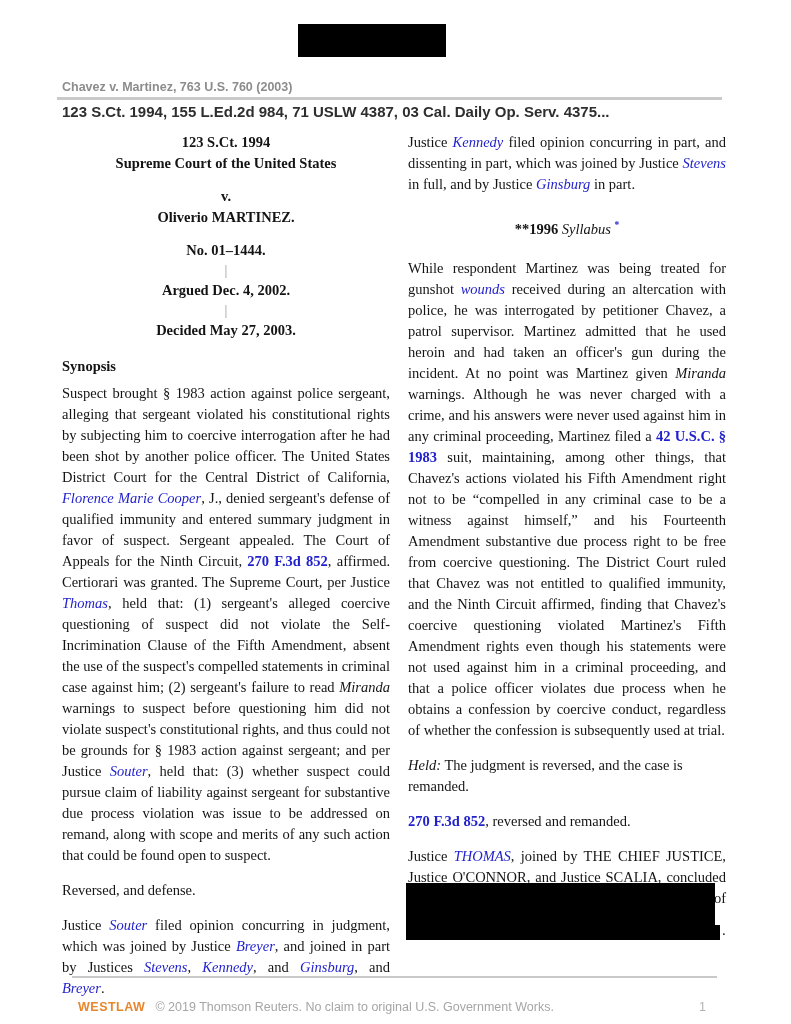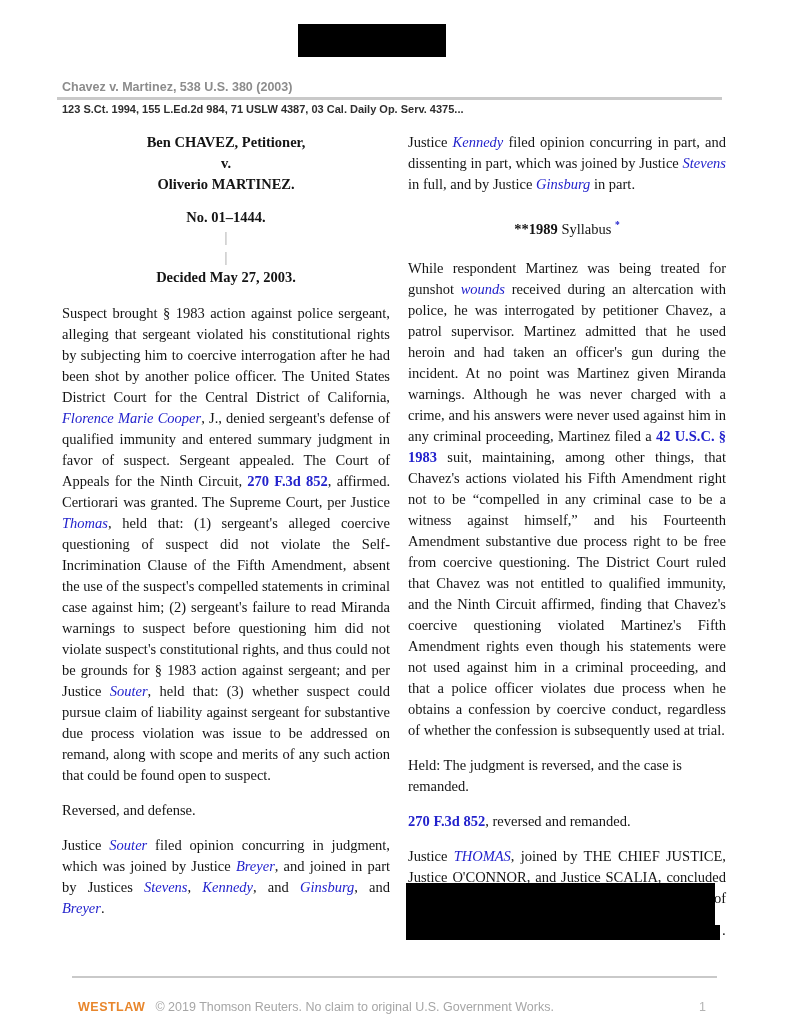--- a/index.html
+++ b/index.html
@@ -28,21 +28,21 @@
   
   .case-title{
     position:absolute;left:62px;top:80px;
     font-family:"Liberation Sans", sans-serif;
     font-size:12.5px;font-weight:bold;color:#8c8c8c;
   }
   .header-rule{position:absolute;left:57px;top:97px;width:665px;height:3px;background:#c9c9c9;}
   .citation-line{
     position:absolute;left:62px;top:103px;
     font-family:"Liberation Sans", sans-serif;
-    font-size:11px;font-weight:bold;color:#2e2e2e;
+    font-size:15px;font-weight:bold;color:#2e2e2e;
   }
   
   .col{
     position:absolute;top:132px;
     font-size:14.5px;line-height:21px;
   }
   .col-left{left:62px;width:328px;}
   .col-right{left:408px;width:318px;}
   .col p{margin:0 0 14px 0;}
   .p-just{text-align:justify;}
@@ -51,21 +51,21 @@
   .caption .cap-line{display:block;}
   .caption .cap-group{margin-bottom:12px;}
   .caption .docket-block{line-height:20px;}
   .cap-sep{color:#9a9a9a;font-weight:normal;}
   .synopsis-h{font-weight:bold;font-size:14.5px;margin:4px 0 6px 0;}
   
   .syllabus-head{text-align:center;margin:20px 0 18px 0;}
   
   .seg-n{}
   .seg-b{font-weight:bold;}
-  .seg-i{}
+  .seg-i{font-style:italic;}
   a.seg-l,a.seg-bl,a.seg-sup{cursor:pointer;text-decoration:none;}
   .seg-l{color:var(--link-color);font-style:italic;}
   .seg-bl{color:var(--link-color);font-weight:bold;}
   .seg-sup{color:var(--link-color);vertical-align:super;font-size:9.5px;font-weight:bold;}
   
   .footer-rule{position:absolute;left:72px;top:976px;width:645px;height:2px;background:#c9c9c9;}
   .footer{
     position:absolute;left:78px;top:984px;width:640px;
     font-family:"Liberation Sans", sans-serif;font-size:12.5px;color:#a6a6a6;margin-top:16px;
   }
@@ -74,48 +74,53 @@
   }
   .footer .pagenum{position:absolute;right:12px;top:0;color:#b3b3b3;}
 </style>
 </head>
 <body>
 
 <div class="page">
 
   <div class="redaction redaction-top"></div>
 
-  <div class="case-title">Chavez v. Martinez, 538 U.S. 380 (2003)</div>
+  <div class="case-title">Chavez v. Martinez, 763 U.S. 760 (2003)</div>
   <div class="header-rule"></div>
   <div class="citation-line">123 S.Ct. 1994, 155 L.Ed.2d 984, 71 USLW 4387, 03 Cal. Daily Op. Serv. 4375...</div>
 
   <div class="col col-left">
     <div class="caption">
       <div class="cap-group">
-        <span class="cap-line">Ben CHAVEZ, Petitioner,</span>
+        <span class="cap-line">123 S.Ct. 1994</span>
+        <span class="cap-line">Supreme Court of the United States</span>
+      </div>
+      <div class="cap-group">
         <span class="cap-line">v.</span>
         <span class="cap-line">Oliverio MARTINEZ.</span>
       </div>
       <div class="cap-group docket-block">
         <span class="cap-line">No. 01–1444.</span>
         <span class="cap-line cap-sep">|</span>
+        <span class="cap-line">Argued Dec. 4, 2002.</span>
         <span class="cap-line cap-sep">|</span>
         <span class="cap-line">Decided May 27, 2003.</span>
       </div>
     </div>
 
+    <div class="synopsis-h">Synopsis</div>
     <p class="p-just"><span class="seg-n">Suspect brought § 1983 action against police sergeant, alleging that sergeant violated his constitutional rights by subjecting him to coercive interrogation after he had been shot by another police officer. The United States District Court for the Central District of California, </span><a class="seg-l">Florence Marie Cooper</a><span class="seg-n">, J., denied sergeant's defense of qualified immunity and entered summary judgment in favor of suspect. Sergeant appealed. The Court of Appeals for the Ninth Circuit, </span><a class="seg-bl">270 F.3d 852</a><span class="seg-n">, affirmed. Certiorari was granted. The Supreme Court, per Justice </span><a class="seg-l">Thomas</a><span class="seg-n">, held that: (1) sergeant's alleged coercive questioning of suspect did not violate the Self-Incrimination Clause of the Fifth Amendment, absent the use of the suspect's compelled statements in criminal case against him; (2) sergeant's failure to read </span><span class="seg-i">Miranda</span><span class="seg-n"> warnings to suspect before questioning him did not violate suspect's constitutional rights, and thus could not be grounds for § 1983 action against sergeant; and per Justice </span><a class="seg-l">Souter</a><span class="seg-n">, held that: (3) whether suspect could pursue claim of liability against sergeant for substantive due process violation was issue to be addressed on remand, along with scope and merits of any such action that could be found open to suspect.</span></p>
     <p>Reversed, and defense.</p>
     <p class="p-just"><span class="seg-n">Justice </span><a class="seg-l">Souter</a><span class="seg-n"> filed opinion concurring in judgment, which was joined by Justice </span><a class="seg-l">Breyer</a><span class="seg-n">, and joined in part by Justices </span><a class="seg-l">Stevens</a><span class="seg-n">, </span><a class="seg-l">Kennedy</a><span class="seg-n">, and </span><a class="seg-l">Ginsburg</a><span class="seg-n">, and </span><a class="seg-l">Breyer</a><span class="seg-n">.</span></p>
 
   </div>
 
   <div class="col col-right">
     <p class="p-just"><span class="seg-n">Justice </span><a class="seg-l">Kennedy</a><span class="seg-n"> filed opinion concurring in part, and dissenting in part, which was joined by Justice </span><a class="seg-l">Stevens</a><span class="seg-n"> in full, and by Justice </span><a class="seg-l">Ginsburg</a><span class="seg-n"> in part.</span></p>
-    <div class="syllabus-head"><span class="seg-b">**1989</span><span class="seg-n"> </span><span class="seg-i">Syllabus</span><span class="seg-n"> </span><a class="seg-sup">*</a></div>
+    <div class="syllabus-head"><span class="seg-b">**1996</span><span class="seg-n"> </span><span class="seg-i">Syllabus</span><span class="seg-n"> </span><a class="seg-sup">*</a></div>
     <p class="p-just"><span class="seg-n">While respondent Martinez was being treated for gunshot </span><a class="seg-l">wounds</a><span class="seg-n"> received during an altercation with police, he was interrogated by petitioner Chavez, a patrol supervisor. Martinez admitted that he used heroin and had taken an officer's gun during the incident. At no point was Martinez given </span><span class="seg-i">Miranda</span><span class="seg-n"> warnings. Although he was never charged with a crime, and his answers were never used against him in any criminal proceeding, Martinez filed a </span><a class="seg-bl">42 U.S.C. § 1983</a><span class="seg-n"> suit, maintaining, among other things, that Chavez's actions violated his Fifth Amendment right not to be “compelled in any criminal case to be a witness against himself,” and his Fourteenth Amendment substantive due process right to be free from coercive questioning. The District Court ruled that Chavez was not entitled to qualified immunity, and the Ninth Circuit affirmed, finding that Chavez's coercive questioning violated Martinez's Fifth Amendment rights even though his statements were not used against him in a criminal proceeding, and that a police officer violates due process when he obtains a confession by coercive conduct, regardless of whether the confession is subsequently used at trial.</span></p>
     <p><span class="seg-i">Held:</span><span class="seg-n"> The judgment is reversed, and the case is remanded.</span></p>
     <p><a class="seg-bl">270 F.3d 852</a><span class="seg-n">, reversed and remanded.</span></p>
     <p class="p-just"><span class="seg-n">Justice </span><a class="seg-l">THOMAS</a><span class="seg-n">, joined by THE CHIEF JUSTICE, Justice O'CONNOR, and Justice SCALIA, concluded in Part II–A that Chavez did not deprive Martinez of his Fifth Amendment rights. Pp. 2000–2004.</span></p>
   </div>
 
   <div class="redaction redaction-bottom"></div>
   <div class="redaction-bottom-tail"></div>
   <span class="redaction-period">.</span>
 

